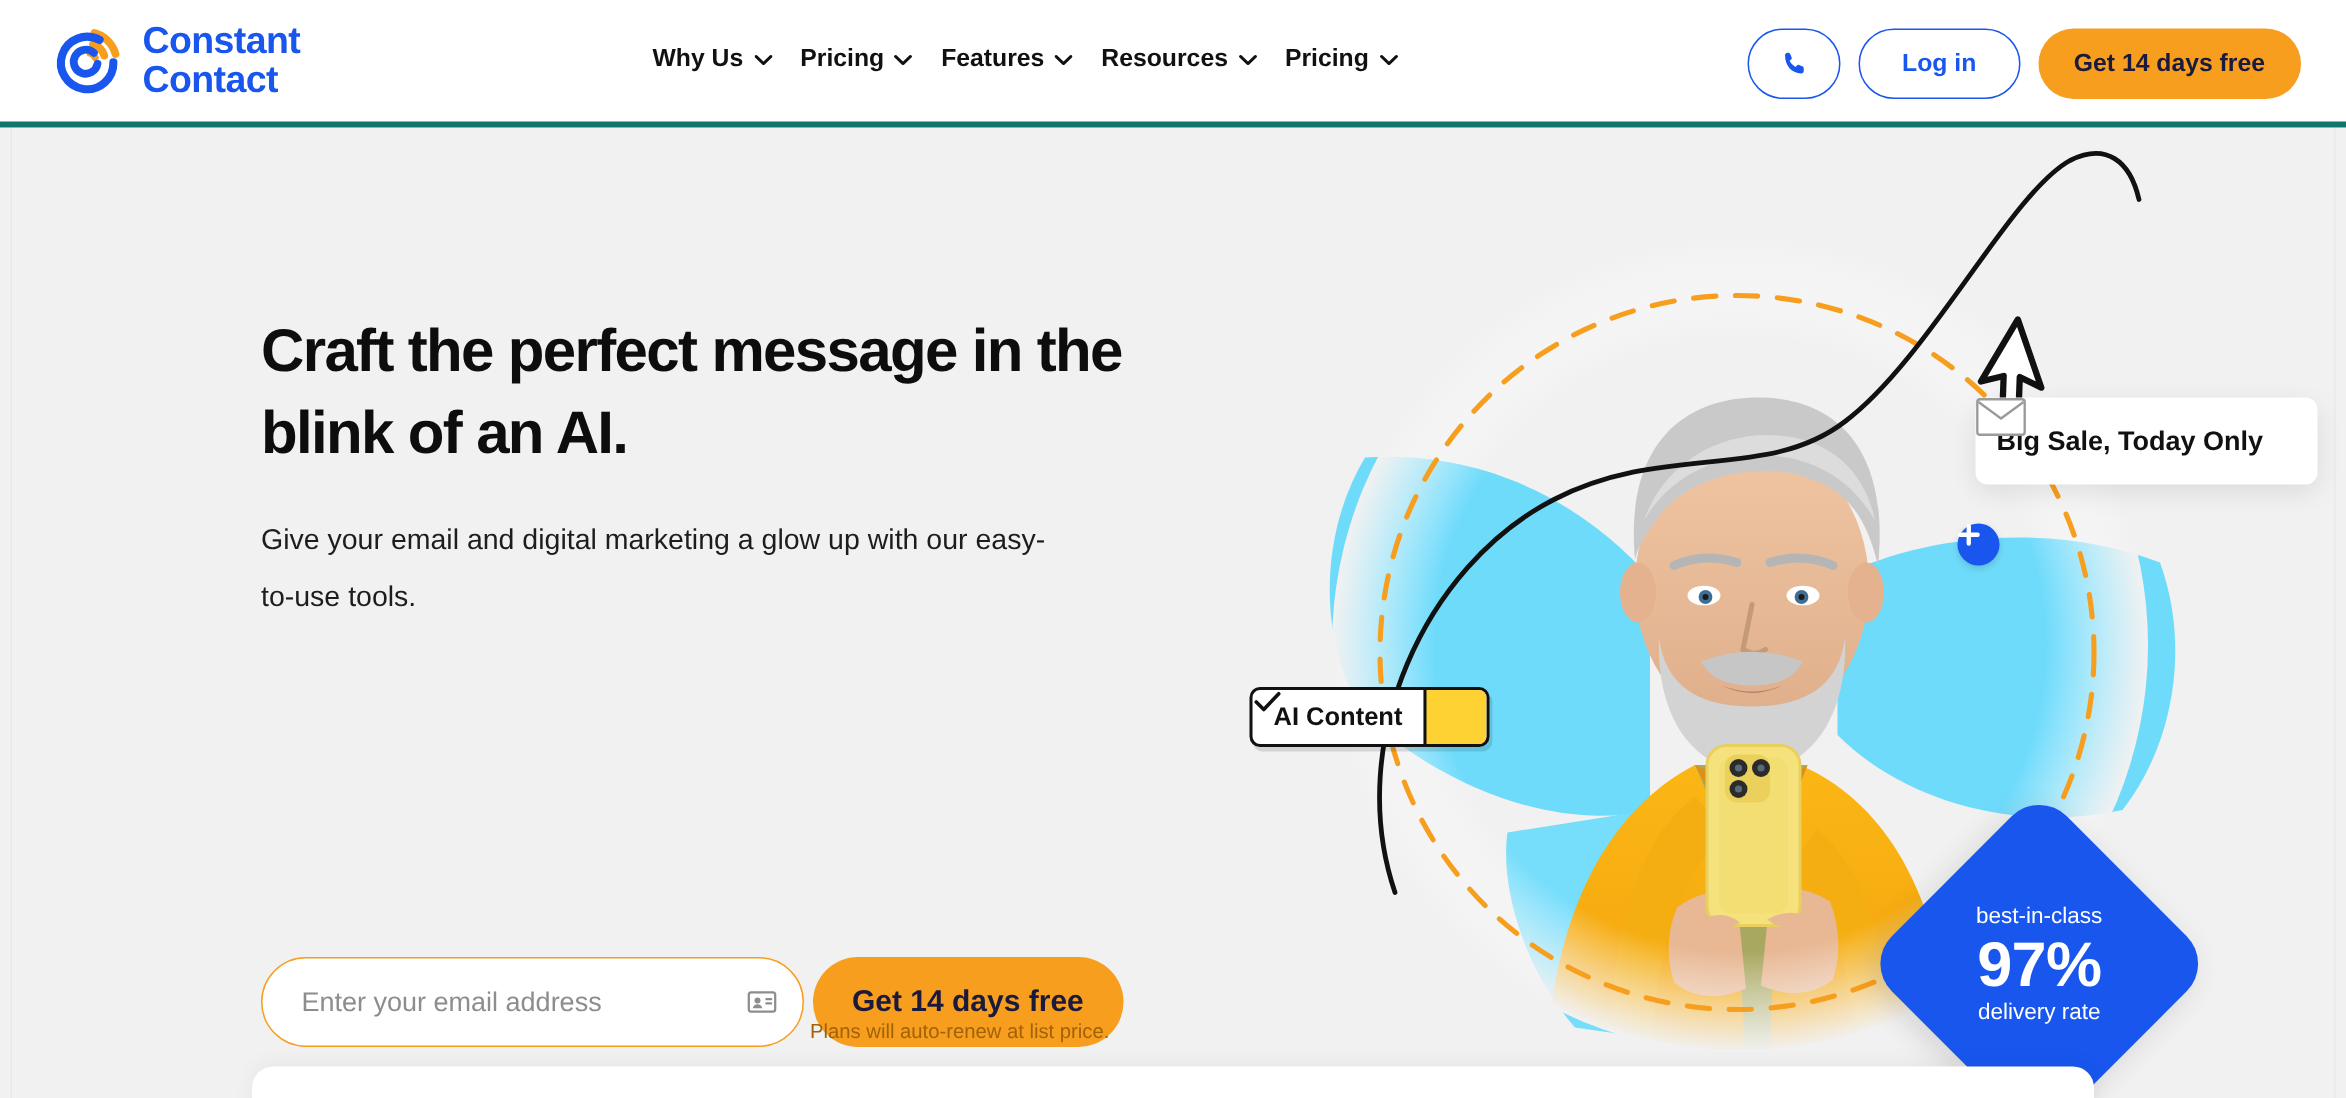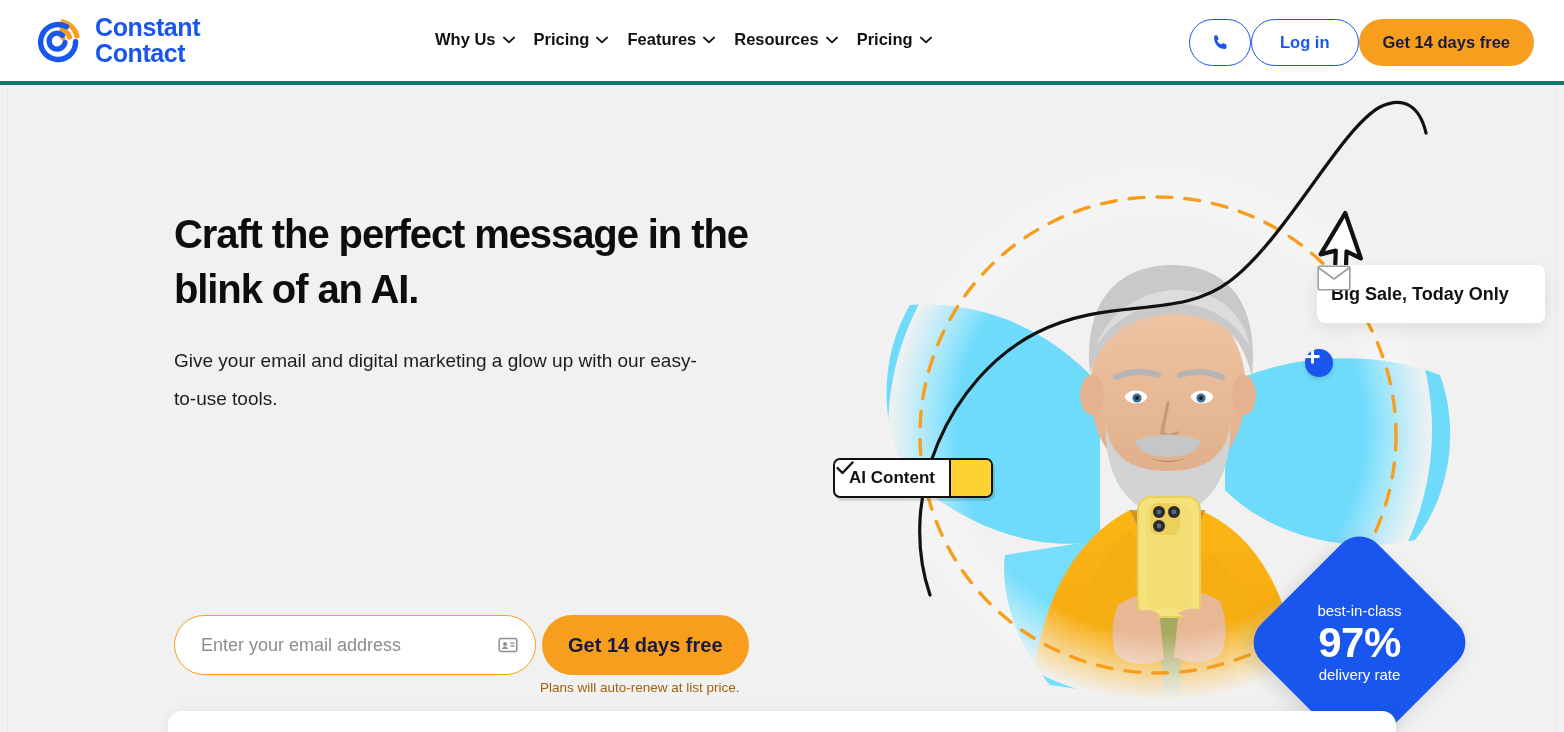--- a/index.html
+++ b/index.html
@@ -43,21 +43,21 @@
   }
   .nav-item {
     display: flex; align-items: center; gap: 7px;
     font-size: 16.5px; font-weight: 700; color: #111111;
     cursor: pointer; white-space: nowrap;
   }
   .chev { width: 12px; height: 8px; display: block; }
 
   .header-actions {
     position: absolute; right: 30px; top: 19px;
-    display: flex; align-items: center;  justify-content: space-between;
+    display: flex; align-items: center; gap: 12px; justify-content: space-between;
   }
   .btn-phone {
     width: 62px; height: 47px; border-radius: 24px;
     border: 1.6px solid #1856ED; background: #fff;
     display: flex; align-items: center; justify-content: center;
     cursor: pointer;
   }
   .btn-login {
     height: 47px; padding: 0 28px; border-radius: 24px;
     border: 1.6px solid #1856ED; background: #fff;
@@ -88,21 +88,21 @@
     font-size: 40px; line-height: 55px; font-weight: 700;
     color: #0d0d0d; letter-spacing: -1.1px;
   }
   .hero-sub {
     margin-top: 25px;
     font-size: 19px; line-height: 38px; font-weight: 400;
     color: #1d1d1d; max-width: 540px;
   }
 
   .form-row {
-    position: absolute; left: 174px; top: 530px;
+    position: absolute; left: 174px; top: 553px;
     display: flex; align-items: flex-end; gap: 0;
   }
   .email-wrap {
     position: relative;
     width: 362px; height: 60px;
   }
   .email-input {
     width: 362px; height: 60px;
     border: 1.5px solid #F79E1E; border-radius: 30px;
     background: #ffffff; outline: none;

